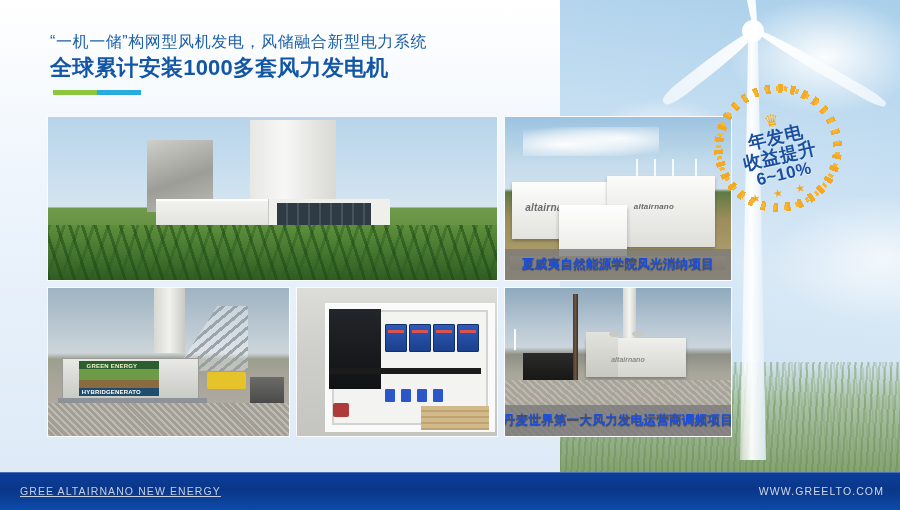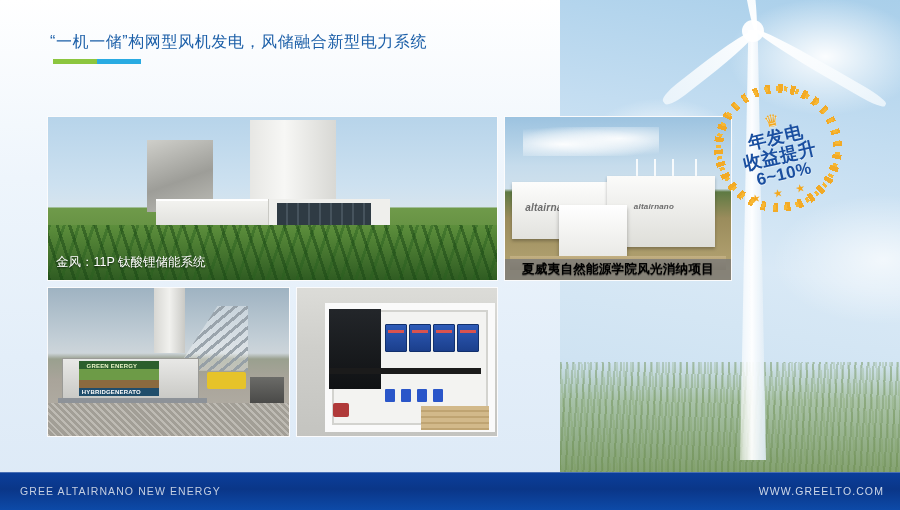--- a/index.html
+++ b/index.html
@@ -83,24 +83,24 @@
   .c-b{width:228px;height:165px;}
   .c-c{width:243px;height:150px;}
   .c-d{width:202px;height:150px;}
   .c-e{width:228px;height:150px;}
 
   .cap-overlay{
     position:absolute;left:8px;bottom:8px;color:#fff;font-size:12.5px;
     line-height:1.5;text-shadow:0 1px 2px rgba(0,0,0,.65);white-space:nowrap;
   }
   .cap-band{
-    position:absolute;left:0;right:0;bottom:0;height:21px;
+    position:absolute;left:0;right:0;bottom:0;height:31px;
     background:rgba(120,120,120,.78);
     display:flex;align-items:center;justify-content:center;
-    color:#000000;font-size:12.5px;font-weight:bold;letter-spacing:.3px;
+    color:#1d4ed8;font-size:12.5px;font-weight:bold;letter-spacing:.3px;
     text-shadow:0 1px 1px rgba(0,0,0,.45);white-space:nowrap;
   }
 
   
   .ph-a{position:absolute;inset:0;background:linear-gradient(180deg,#b7d4ea 0%,#cde1f0 42%,#d6e4ee 55%,#6f9a4a 56%,#4e7d32 100%);}
   .ph-a .tower{position:absolute;left:45%;top:2%;width:86px;height:56%;background:linear-gradient(90deg,#e7e7e4,#f7f7f5 40%,#d8d8d4);}
   .ph-a .bldg{position:absolute;left:22%;top:14%;width:66px;height:44%;background:linear-gradient(160deg,#cfcfca,#9d9d98 55%,#bdbdb7);}
   .ph-a .cont{position:absolute;left:24%;top:50%;width:52%;height:20%;background:linear-gradient(180deg,#f2f2ef,#dcdcd8);border-top:2px solid #fff;}
   .ph-a .cont2{position:absolute;left:49%;top:50%;width:27%;height:20%;background:#efefec;border-left:1px solid #c9c9c4;}
   .ph-a .panels{position:absolute;left:51%;top:53%;width:21%;height:16%;background:repeating-linear-gradient(90deg,#2f3b44 0 9px,#46535d 9px 11px);}
@@ -193,41 +193,42 @@
   .stars{position:absolute;left:0;right:0;bottom:14px;display:flex;justify-content:center;gap:13px;transform:rotate(-13deg);}
   .stars span{color:#f5a81c;font-size:11px;line-height:1;}
 
   
   .footer{
     position:absolute;left:0;bottom:0;width:900px;height:38px;
     background:linear-gradient(180deg,#0b3f9c 0%,#0a3688 45%,#0d4aa8 100%);
     display:flex;align-items:center;justify-content:space-between;
     box-shadow:inset 0 1px 0 rgba(255,255,255,.25);
   }
-  .footer-left{margin-left:20px;color:#c4cfe2;font-size:10.5px;letter-spacing:1.1px;}
+  .footer-left{margin-left:20px;color:#c4cfe2;font-size:10.5px;letter-spacing:1.1px;text-decoration:underline;}
   .footer-right{margin-right:16px;color:#cdd8e9;font-size:10.5px;letter-spacing:1.1px;}
 </style>
 </head>
 <body>
 
 <div class="slide">
 
   <div class="bg-base"></div>
   <div class="bg-sky"></div>
   <div class="bg-field"></div>
   <div class="turbine">
     <div class="mast"></div>
     <div class="blade b1"></div>
     <div class="blade b2"></div>
     <div class="blade b3"></div>
     <div class="hub"></div>
   </div>
 
   <div class="header">
     <div class="head-sub">“一机一储”构网型风机发电，风储融合新型电力系统</div>
+    <div class="head-main">全球累计安装1000多套风力发电机</div>
     <div class="accent">
       <div class="g"></div>
       <div class="b"></div>
     </div>
   </div>
 
   <div class="grid">
 
     <div class="row">
 
@@ -235,21 +236,20 @@
         <div class="ph-a">
           <div class="tower"></div>
             <div class="bldg"></div>
           <div class="cont"></div>
             <div class="cont2"></div>
             <div class="panels"></div>
           <div class="fence"></div>
             <div class="corn"></div>
         </div>
         <div class="cap-overlay">
-          <div>金风：11P 钛酸锂储能系统</div>
         </div>
       </div>
 
       <div class="cell c-b">
         <div class="ph-b">
           <div class="cloud"></div>
           <div class="tl" style="left:58%"></div>
             <div class="tl" style="left:66%"></div>
           <div class="tl" style="left:74%"></div>
             <div class="tl" style="left:84%"></div>
@@ -295,20 +295,36 @@
           <div class="bus"></div>
           <div class="sock" style="left:44%"></div>
             <div class="sock" style="left:52%"></div>
           <div class="sock" style="left:60%"></div>
             <div class="sock" style="left:68%"></div>
           <div class="red"></div>
             <div class="wood"></div>
         </div>
       </div>
 
+      <div class="cell c-e">
+        <div class="ph-e">
+          <div class="twr"></div>
+            <div class="mini"></div>
+          <div class="bld"></div>
+            <div class="bld2"></div>
+          <div class="vent" style="left:46%"></div>
+            <div class="vent" style="left:56%"></div>
+          <div class="brand" style="position:absolute;left:47%;top:46%;font-size:7px;font-style:italic;font-weight:bold;color:#8a8a86">altairnano</div>
+          <div class="blk"></div>
+            <div class="pad"></div>
+          <div class="pole"></div>
+            <div class="grnd"></div>
+        </div>
+        <div class="cap-band">丹麦世界第一大风力发电运营商调频项目</div>
+      </div>
 
     </div>
   </div>
 
   <div class="badge">
     <div class="ring"></div>
     <div class="ring2"></div>
     <div class="inner">
       <div class="crown">♛</div>
       <div class="badge-l1">年发电</div>

